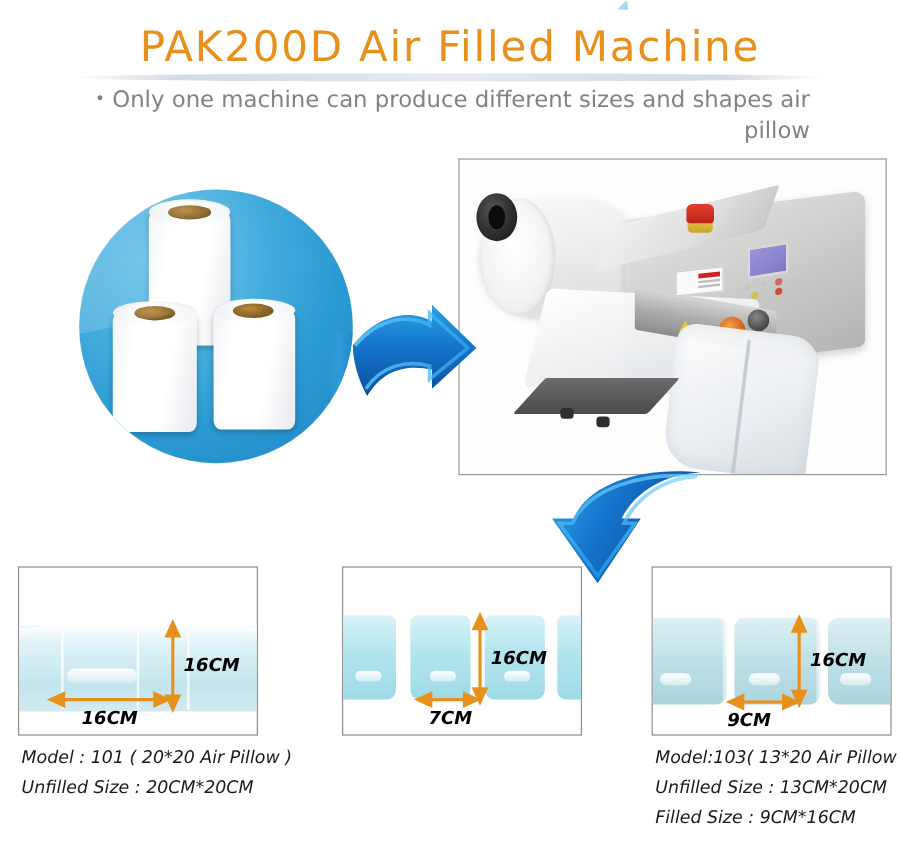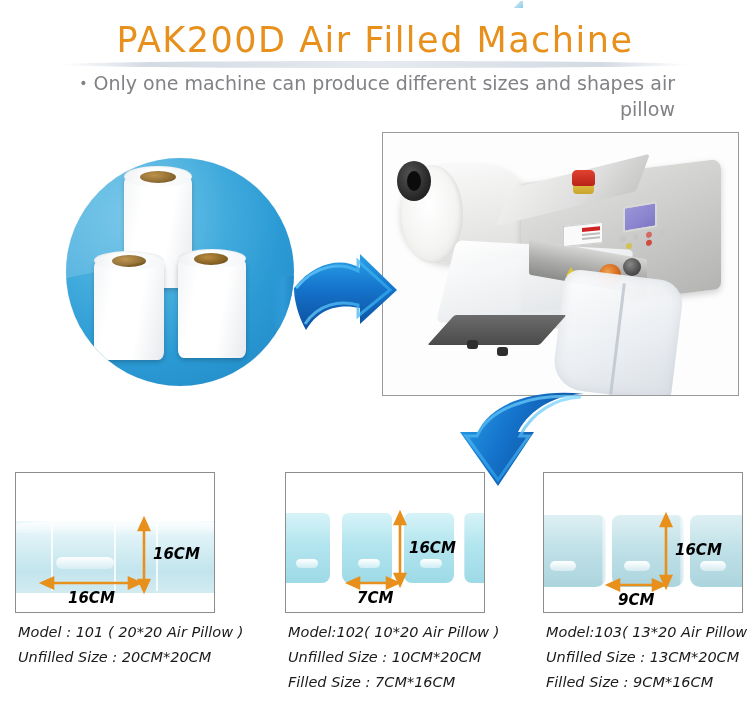--- a/index.html
+++ b/index.html
@@ -712,33 +712,28 @@
       <g stroke="#E8901C" stroke-width="2.6" fill="#E8901C">
         <line x1="122" y1="48" x2="122" y2="108"></line>
         <polygon points="122,42 117,53 127,53"></polygon>
         <polygon points="122,114 117,103 127,103"></polygon>
         <line x1="70" y1="112" x2="114" y2="112"></line>
         <polygon points="64,112 75,107 75,117"></polygon>
         <polygon points="120,112 109,107 109,117"></polygon>
       </g>
     </svg>
     <div class="dim-label" style="left:131px; top:68px;">16CM</div>
-    <div class="dim-label" style="left:74px; top:118px;">9CM</div>
+    <div class="dim-label" style="left:62px; top:118px;">9CM</div>
   </div>
 
   <div class="caption c1">
     <div>Model : 101 ( 20*20 Air Pillow )</div>
     <div>Unfilled Size : 20CM*20CM</div>
   </div>
 
-  <div class="caption c2">
-    <div>Model:102( 10*20 Air Pillow )</div>
-    <div>Unfilled Size : 10CM*20CM</div>
-    <div>Filled Size : 7CM*16CM</div>
-  </div>
 
   <div class="caption c3">
     <div>Model:103( 13*20 Air Pillow )</div>
     <div>Unfilled Size : 13CM*20CM</div>
     <div>Filled Size : 9CM*16CM</div>
   </div>
 
 </div>
 
 </body></html>

